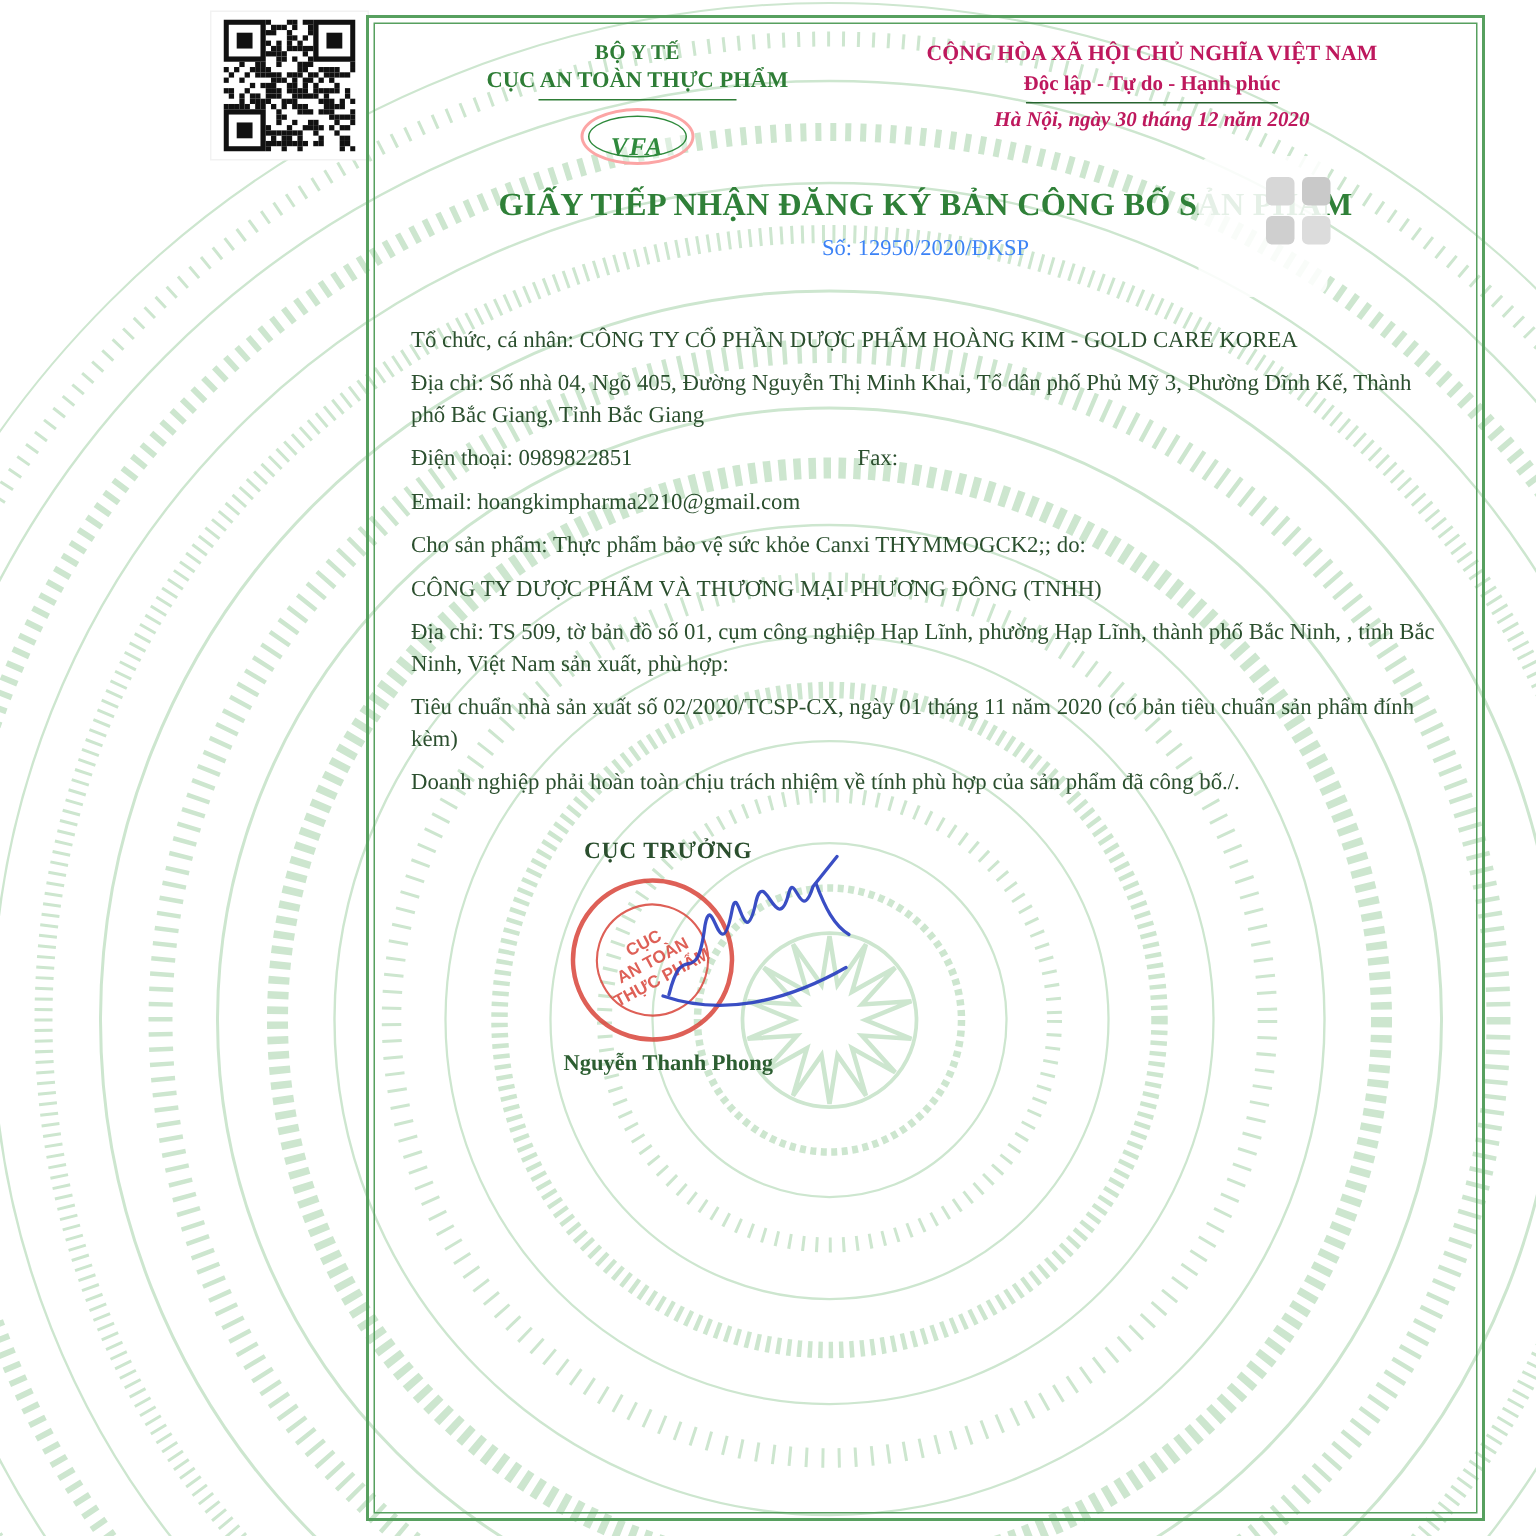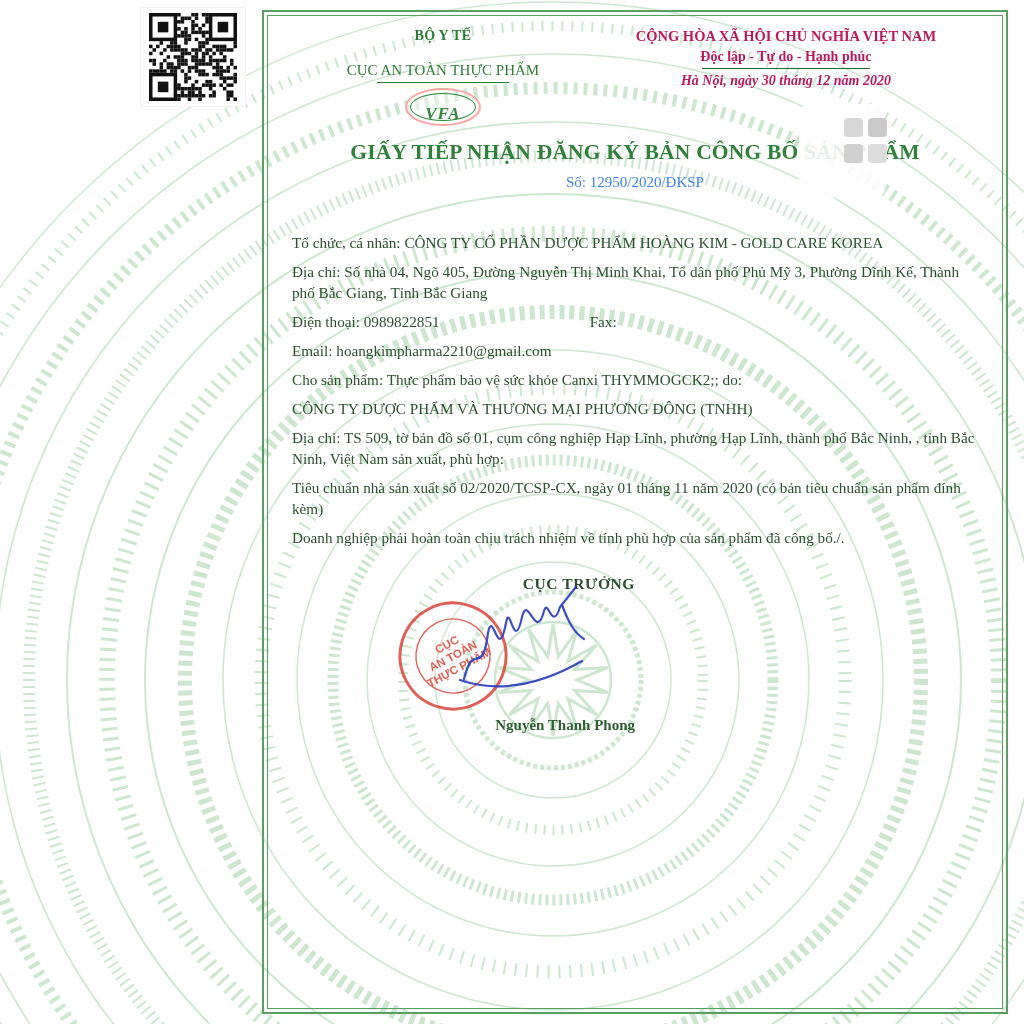--- a/index.html
+++ b/index.html
@@ -7,29 +7,29 @@
   body{font-family:"Liberation Serif","DejaVu Serif",serif;position:relative}
   .page{position:absolute;inset:0;background:#fff}
   #wm{position:absolute;left:0;top:0;width:1024px;height:1024px;pointer-events:none}
 
   
   .qr-panel{position:absolute;left:141px;top:8px;width:104px;height:98px;background:#fff;
     display:flex;align-items:center;justify-content:center;box-shadow:0 0 0 1px #f2f2f2}
   #qr{width:88px;height:88px;background:#fff}
 
   
-  .cert{position:absolute;left:262px;top:10px;width:746px;height:1004px;
+  .cert{position:absolute;left:244px;top:10px;width:746px;height:1004px;
     border:2px solid #57a05f;padding:3px;background:transparent}
   .cert-inner{width:100%;height:100%;border:1px solid #57a05f;padding:12px 24px 0;position:relative}
 
   
   .hdr{display:flex;justify-content:space-between;align-items:flex-start}
   .h-left{width:44%;text-align:center;color:#2e7d36}
   .h-left .l1{font-size:14px;font-weight:bold;letter-spacing:.3px}
-  .h-left .l2{font-size:15px;font-weight:normal;margin-top:18px}
+  .h-left .l2{font-size:15px;font-weight:bold;margin-top:2px}
   .h-left .rule{width:132px;border-top:1.5px solid #2e7d36;margin:3px auto 5px}
   .vfa{width:76px;height:38px;border:2px solid #fca5a5;border-radius:50%;margin:2px auto 0;
     display:flex;align-items:flex-end;justify-content:center;position:relative;background:rgba(255,255,255,.35)}
   .vfa::before{content:"";position:absolute;inset:3px;border:1.5px solid #2e8a3c;border-radius:50%}
   .vfa span{font-style:italic;font-weight:bold;color:#2e8a3c;font-size:17px;letter-spacing:1px}
   .h-right{width:56%;text-align:center;color:#be185d}
   .h-right .l1{font-size:14.5px;font-weight:bold}
   .h-right .l2{font-size:14px;font-weight:bold;margin-top:4px}
   .h-right .rule{width:168px;border-top:1.5px solid #27632f;margin:3px auto 0}
   .h-right .date{font-size:14px;font-style:italic;font-weight:bold;margin-top:4px}
@@ -42,21 +42,21 @@
   .cbody{margin-top:42px;color:#2b4f2e;font-size:15.2px;line-height:1.38}
   .cbody p{margin-bottom:8px}
   .bold{font-weight:normal}
   .fax{margin-left:150px}
 
   
   .cfooter{display:flex;margin-top:26px;color:#2b4f2e}
   .f-left{flex:0 0 38%;padding-left:2px}
   .f-left .nn{font-weight:bold;font-style:italic;font-size:14.8px}
   .f-left .r{font-size:14.8px;margin-top:3px;padding-left:2px}
-  .f-right{flex:0 0 50%;text-align:right;position:relative}
+  .f-right{flex:0 0 50%;text-align:center;position:relative}
   .f-right .ct{font-weight:bold;font-size:15.5px;letter-spacing:.6px;color:#2b4f2e}
   .sig-zone{position:relative;height:106px}
   .stamp{position:absolute;left:calc(50% - 72px);top:2px;width:122px;height:122px;opacity:.85}
   .signature{position:absolute;left:calc(50% - 18px);top:-12px;width:150px;height:126px}
   .signer{font-weight:bold;font-size:15px;color:#2c5e31;margin-top:18px}
 
   
   .artifact{position:absolute;left:799px;top:104px;width:86px;height:94px;background:rgba(255,255,255,.88);
     border-radius:10px;z-index:5}
   .artifact .sq{position:absolute;width:19px;height:19px;border-radius:4px}

